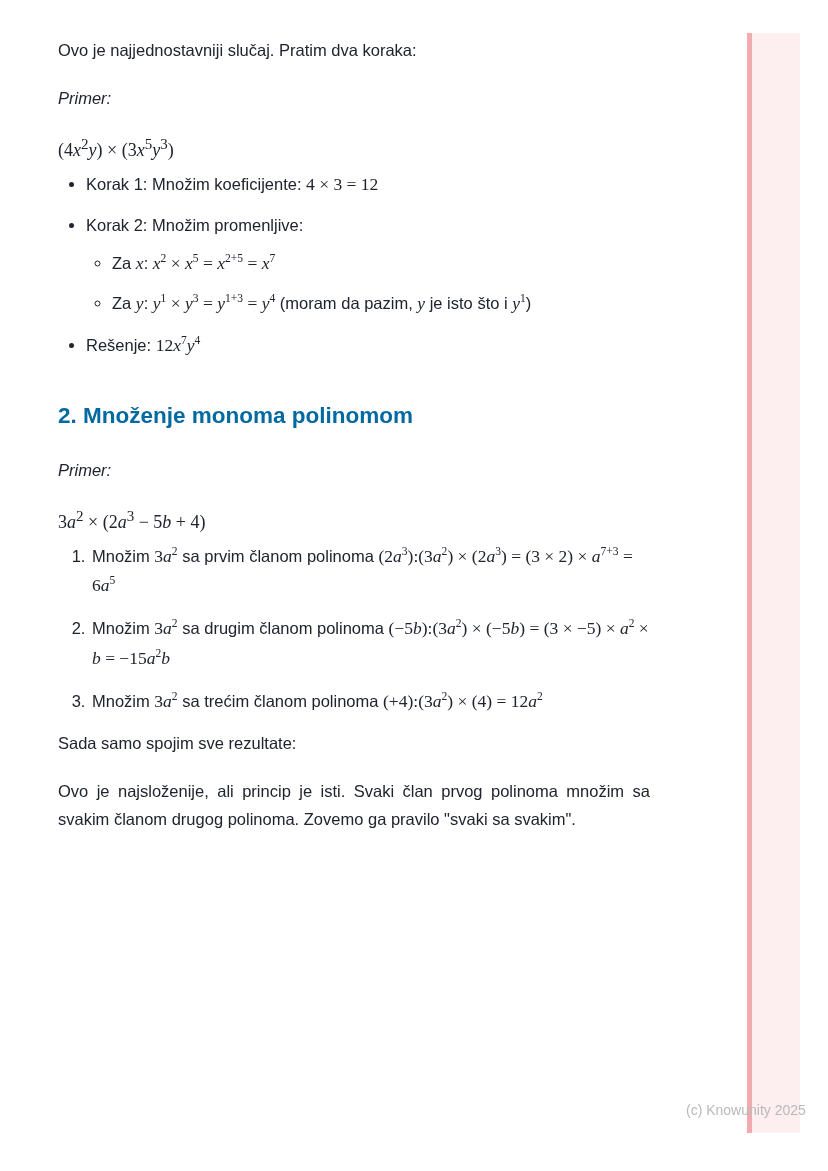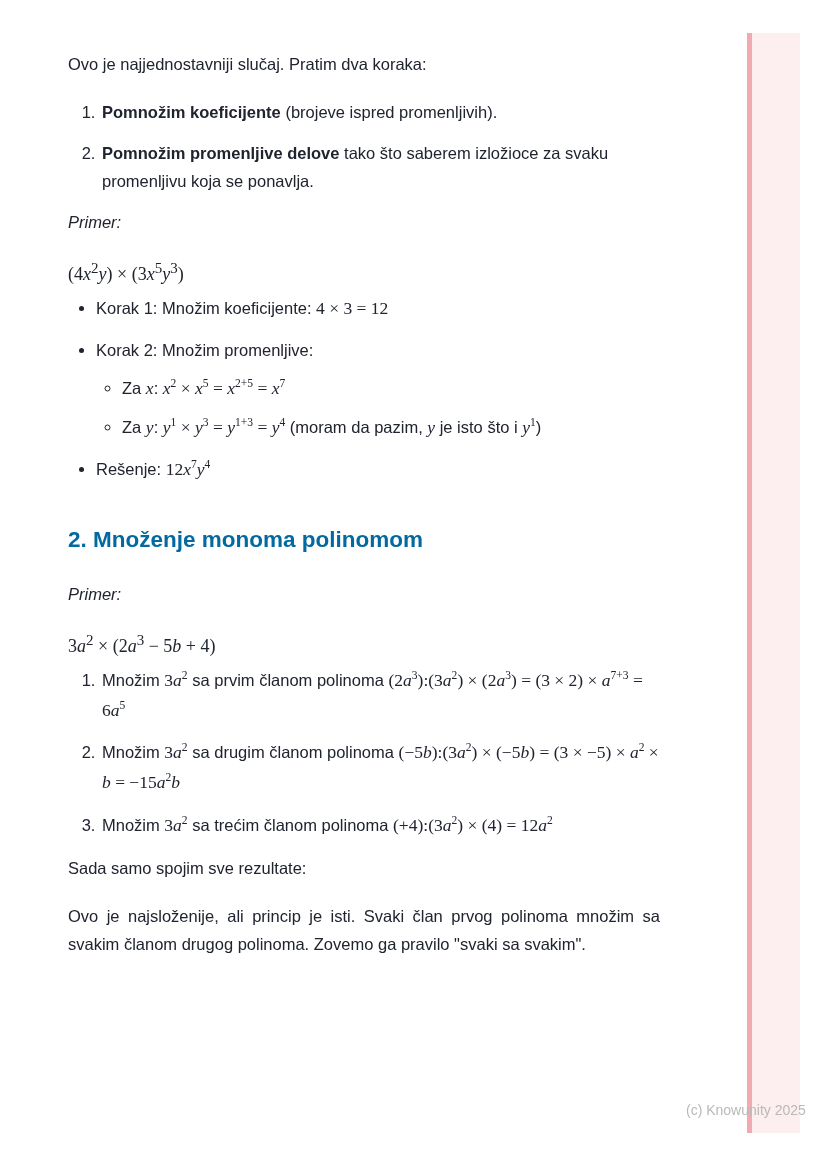--- a/index.html
+++ b/index.html
@@ -8,25 +8,24 @@
     background:#ffffff;
     font-family:"Liberation Sans", sans-serif;
     color:#20242f;
     position:relative;
     overflow:hidden;
   }
   .page { position:absolute; inset:0; }
 
   .content {
     position:absolute;
-    left:68px; top:36px;
+    left:58px; top:36px;
     width:592px;
     font-size:16.5px;
     line-height:1.7;
-    margin-top:14px;
   }
 
   .content p { margin:0 0 20px 0; }
   .content p.justify { text-align:justify; }
   .content p.italic-note { font-style:italic; margin:2px 0 20px 0; }
 
   h2.section-heading {
     color:#0369a1;
     font-size:22.5px;
     font-weight:700;
@@ -73,24 +72,20 @@
     z-index:2;
     white-space:nowrap;
   }
 </style>
 </head>
 <body>
 
 <div class="page">
   <div class="content" id="doc-blocks">
       <p>Ovo je najjednostavniji slučaj. Pratim dva koraka:</p>
-      <ol class="num-list">
-        <li><strong>Pomnožim koeficijente</strong> (brojeve ispred promenljivih).</li>
-        <li><strong>Pomnožim promenljive delove</strong> tako što saberem izložioce za svaku promenljivu koja se ponavlja.</li>
-      </ol>
       <p class="italic-note"><em>Primer:</em></p>
       <div class="math-line tight">(4<i>x</i><sup>2</sup><i>y</i>) × (3<i>x</i><sup>5</sup><i>y</i><sup>3</sup>)</div>
       <ul class="bullet-list">
         <li>Korak 1: Množim koeficijente: <span class="math">4 × 3 = 12</span></li>
         <li>Korak 2: Množim promenljive:<ul class="sub-list">
             <li>Za <span class="math"><i>x</i></span>: <span class="math"><i>x</i><sup>2</sup> × <i>x</i><sup>5</sup> = <i>x</i><sup>2+5</sup> = <i>x</i><sup>7</sup></span></li>
             <li>Za <span class="math"><i>y</i></span>: <span class="math"><i>y</i><sup>1</sup> × <i>y</i><sup>3</sup> = <i>y</i><sup>1+3</sup> = <i>y</i><sup>4</sup></span> (moram da pazim, <span class="math"><i>y</i></span> je isto što i <span class="math"><i>y</i><sup>1</sup></span>)</li>
           </ul></li>
         <li>Rešenje: <span class="math">12<i>x</i><sup>7</sup><i>y</i><sup>4</sup></span></li>
       </ul>

